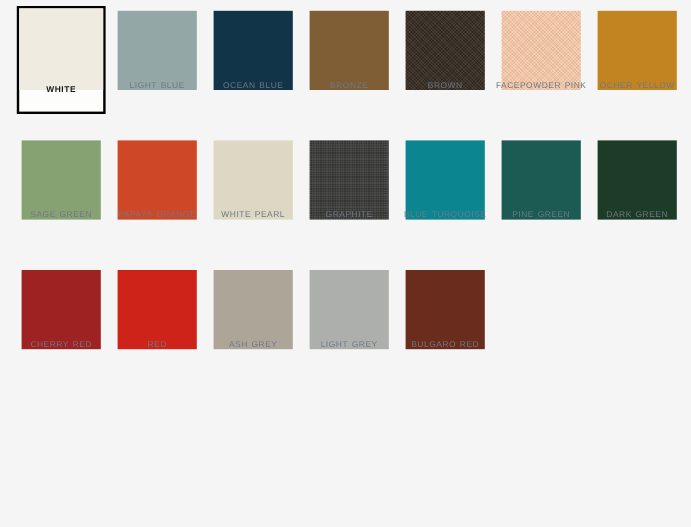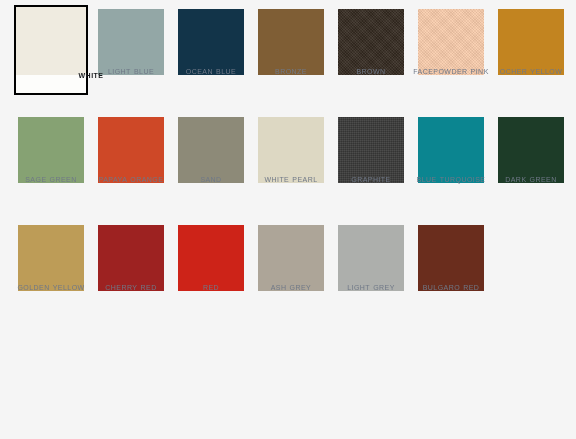--- a/index.html
+++ b/index.html
@@ -114,21 +114,20 @@
   }
   .swatch-cell.is-selected .swatch-label {
     left: -4px;
     top: 62px;
     width: 74px;
     color: #16181c;
     font-weight: bold;
     font-size: 10px;
     letter-spacing: .5px;
     z-index: 3;
-    margin-left: 40px;
   }
 </style>
 </head>
 <body style="background: rgb(245, 245, 245);">
 
 <div id="swatch-grid">
     <div class="swatch-cell is-selected">
       <div class="swatch-chip ">
         <div class="chip-fill" style="background-color: rgb(239, 235, 224);"></div>
       </div>
@@ -160,44 +159,40 @@
     </div>
     <div class="swatch-cell">
       <div class="swatch-chip " style="background-color: rgb(134, 162, 115);"></div>
       <div class="swatch-label">SAGE GREEN</div>
     </div>
     <div class="swatch-cell">
       <div class="swatch-chip " style="background-color: rgb(206, 72, 39);"></div>
       <div class="swatch-label">PAPAYA ORANGE</div>
     </div>
     <div class="swatch-cell">
-      <div class="swatch-chip " style="background-color: rgb(141, 138, 120);"></div>
-      <div class="swatch-label">SAND</div>
-    </div>
-    <div class="swatch-cell">
       <div class="swatch-chip " style="background-color: rgb(221, 216, 195);"></div>
       <div class="swatch-label">WHITE PEARL</div>
     </div>
     <div class="swatch-cell">
       <div class="swatch-chip tex-grain" style="background-color: rgb(58, 58, 57);"></div>
       <div class="swatch-label">GRAPHITE</div>
     </div>
     <div class="swatch-cell">
       <div class="swatch-chip " style="background-color: rgb(11, 133, 144);"></div>
       <div class="swatch-label">BLUE TURQUOISE</div>
     </div>
     <div class="swatch-cell">
+      <div class="swatch-chip " style="background-color: rgb(28, 90, 84);"></div>
+      <div class="swatch-label">PINE GREEN</div>
+    </div>
+    <div class="swatch-cell">
       <div class="swatch-chip " style="background-color: rgb(29, 60, 40);"></div>
       <div class="swatch-label">DARK GREEN</div>
     </div>
     <div class="swatch-cell">
-      <div class="swatch-chip " style="background-color: rgb(189, 156, 87);"></div>
-      <div class="swatch-label">GOLDEN YELLOW</div>
-    </div>
-    <div class="swatch-cell">
       <div class="swatch-chip " style="background-color: rgb(157, 34, 33);"></div>
       <div class="swatch-label">CHERRY RED</div>
     </div>
     <div class="swatch-cell">
       <div class="swatch-chip " style="background-color: rgb(205, 35, 24);"></div>
       <div class="swatch-label">RED</div>
     </div>
     <div class="swatch-cell">
       <div class="swatch-chip " style="background-color: rgb(173, 165, 152);"></div>
       <div class="swatch-label">ASH GREY</div>

